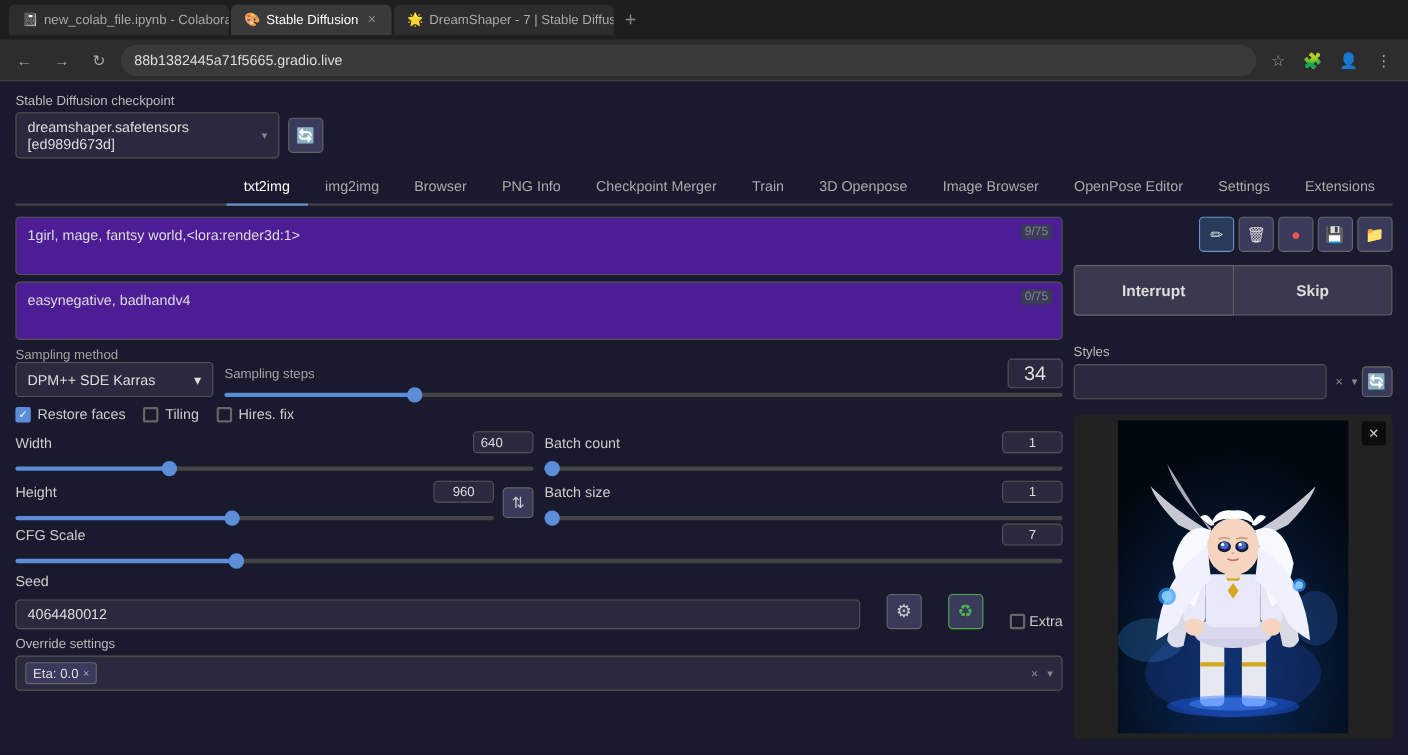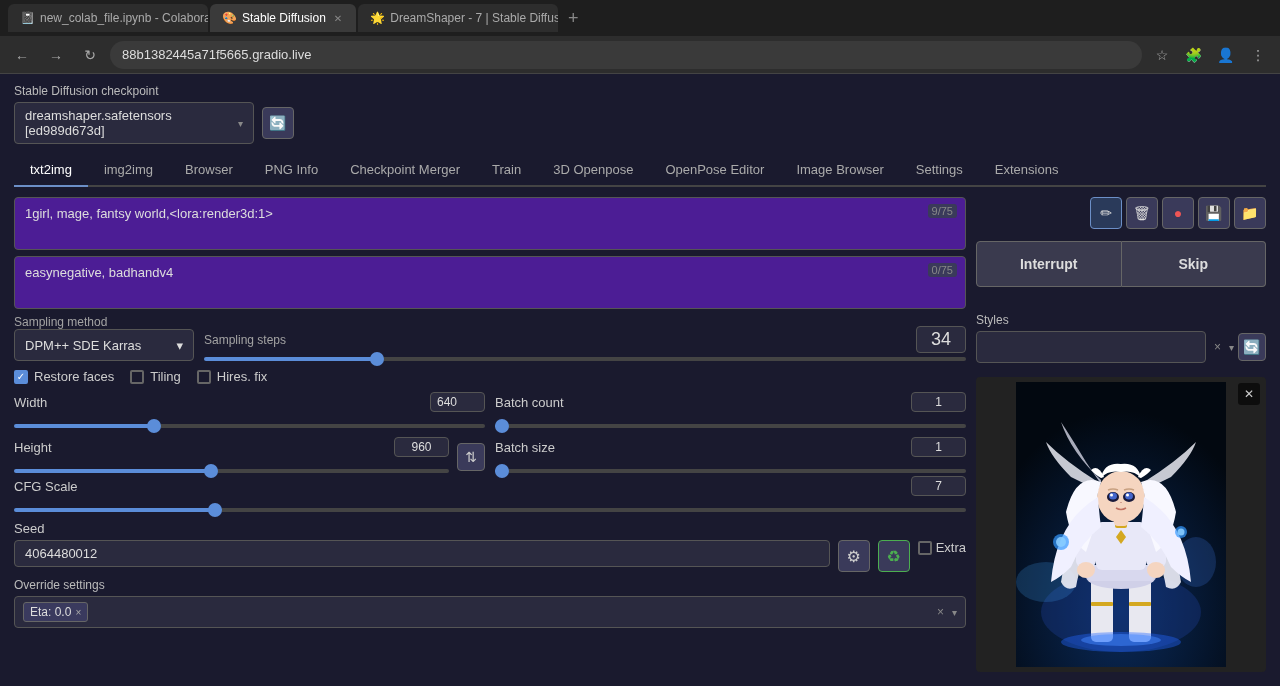--- a/index.html
+++ b/index.html
@@ -162,20 +162,21 @@
       color: #ddd;
       font-size: 14px;
     }
 
     
     .main-tabs {
       display: flex;
       gap: 0;
       border-bottom: 2px solid #444;
       margin-bottom: 10px;
+      justify-content: flex-end;
     }
     .main-tab {
       padding: 8px 16px;
       color: #aaa;
       cursor: pointer;
       font-size: 13px;
       border-bottom: 2px solid transparent;
       margin-bottom: -2px;
     }
     .main-tab.active {
@@ -428,22 +429,22 @@
     .cfg-header {
       display: flex;
       align-items: center;
       justify-content: space-between;
       margin-bottom: 4px;
     }
 
     
     .seed-row {
       display: flex;
-      align-items: flex-start;
-      gap: 8px;
+      align-items: flex-end;
+      gap: 24px;
       margin-bottom: 6px;
     }
     .seed-input {
       flex: 1;
       background: #2a2a3e;
       border: 1px solid #555;
       border-radius: 4px;
       color: #ddd;
       padding: 5px 10px;
       font-size: 13px;
@@ -635,24 +636,24 @@
     <div class="main-tab">
       <span>Checkpoint Merger</span>
     </div>
     <div class="main-tab">
       <span>Train</span>
     </div>
     <div class="main-tab">
       <span>3D Openpose</span>
     </div>
     <div class="main-tab">
+      <span>Image Browser</span>
+    </div>
+    <div class="main-tab">
       <span>OpenPose Editor</span>
-    </div>
-    <div class="main-tab">
-      <span>Image Browser</span>
     </div>
     <div class="main-tab">
       <span>Settings</span>
     </div>
     <div class="main-tab">
       <span>Extensions</span>
     </div>
   </div>
 
   <div class="content-layout">

